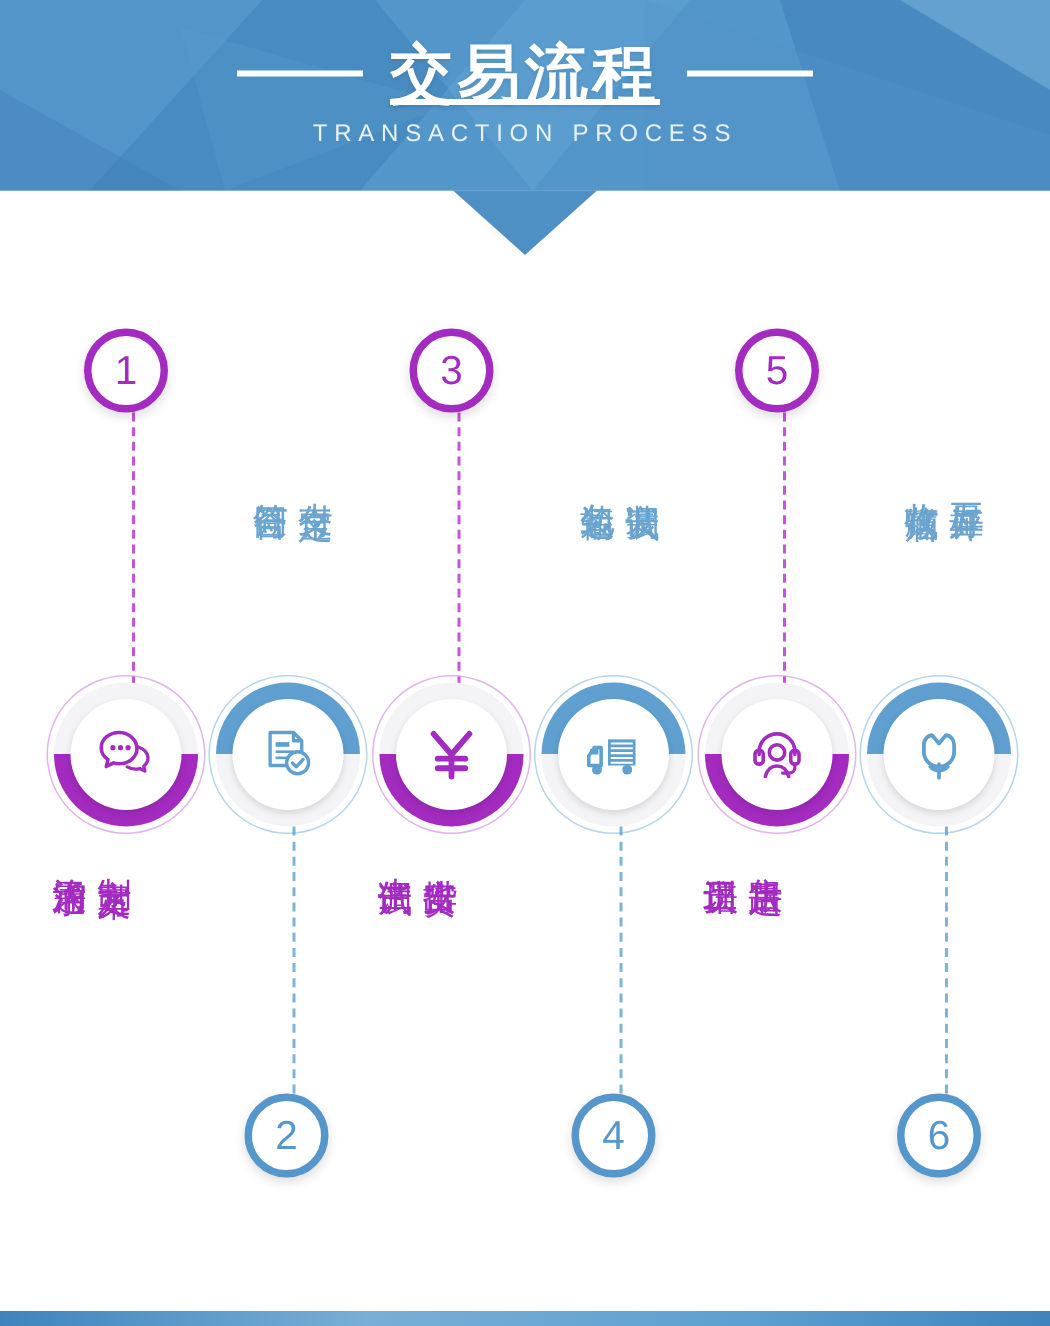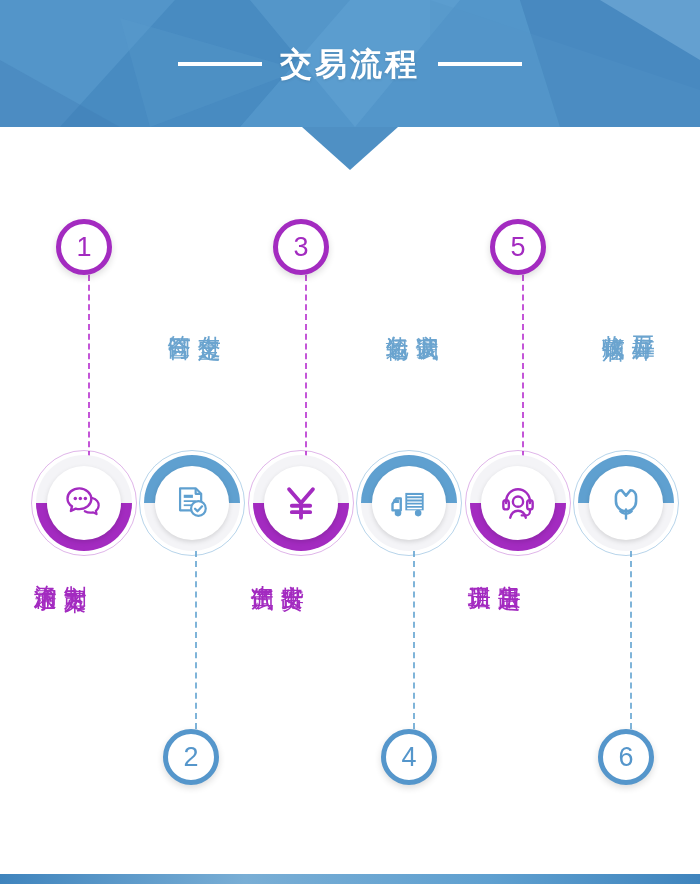--- a/index.html
+++ b/index.html
@@ -19,23 +19,24 @@
   }
   .poly { position:absolute; }
   .header-inner {
     position:absolute; left:0; top:0; width:700px; height:127px;
     display:flex; flex-direction:column; align-items:center; justify-content:center;
     z-index: 5;
   }
   .title-row { display:flex; align-items:center; justify-content:center; gap:18px; }
   .rule { width:84px; height:4px; background:#ffffff; display:block; }
   .title-cn {
-    color:#ffffff; font-size:32px; font-weight:bold; letter-spacing:3px;
+    color:#ffffff; font-size:42px; font-weight:bold; letter-spacing:3px;
     line-height:1; text-shadow:0 1px 3px rgba(0,0,0,.12);
     font-family:"DejaVu Sans","Liberation Sans",sans-serif;
+    text-decoration:underline;
   }
   .title-en {
     color:#e9f2fa; font-size:16px; letter-spacing:4.5px; margin-top:11px;
     font-family:"Liberation Sans",sans-serif;
   }
   .header-notch {
     position:absolute; left:50%; top:127px; transform:translateX(-50%);
     width:0; height:0;
     border-left:48px solid transparent; border-right:48px solid transparent;
     border-top:43px solid #4f90c4;
@@ -115,20 +116,21 @@
       <polygon points="0,60 120,127 0,127" fill="#3f7cb4" opacity=".35"></polygon>
       <polygon points="430,0 700,90 700,127 430,127" fill="#5294c6" opacity=".3"></polygon>
       <polygon points="120,18 300,70 150,127" fill="#5a9ccd" opacity=".3"></polygon>
     </svg>
     <div class="header-inner">
       <div class="title-row">
         <span class="rule"></span>
         <span class="title-cn">交易流程</span>
         <span class="rule"></span>
       </div>
+      <div class="title-en">TRANSACTION PROCESS</div>
     </div>
   </div>
   <div class="header-notch"></div>
 
   <div class="flow">
 
     <div class="num-circle" style="left:56px; top:92px;">
       <span>1</span>
     </div>
     <div class="connector" style="left:88px; top:148px; height:182px;"></div>

